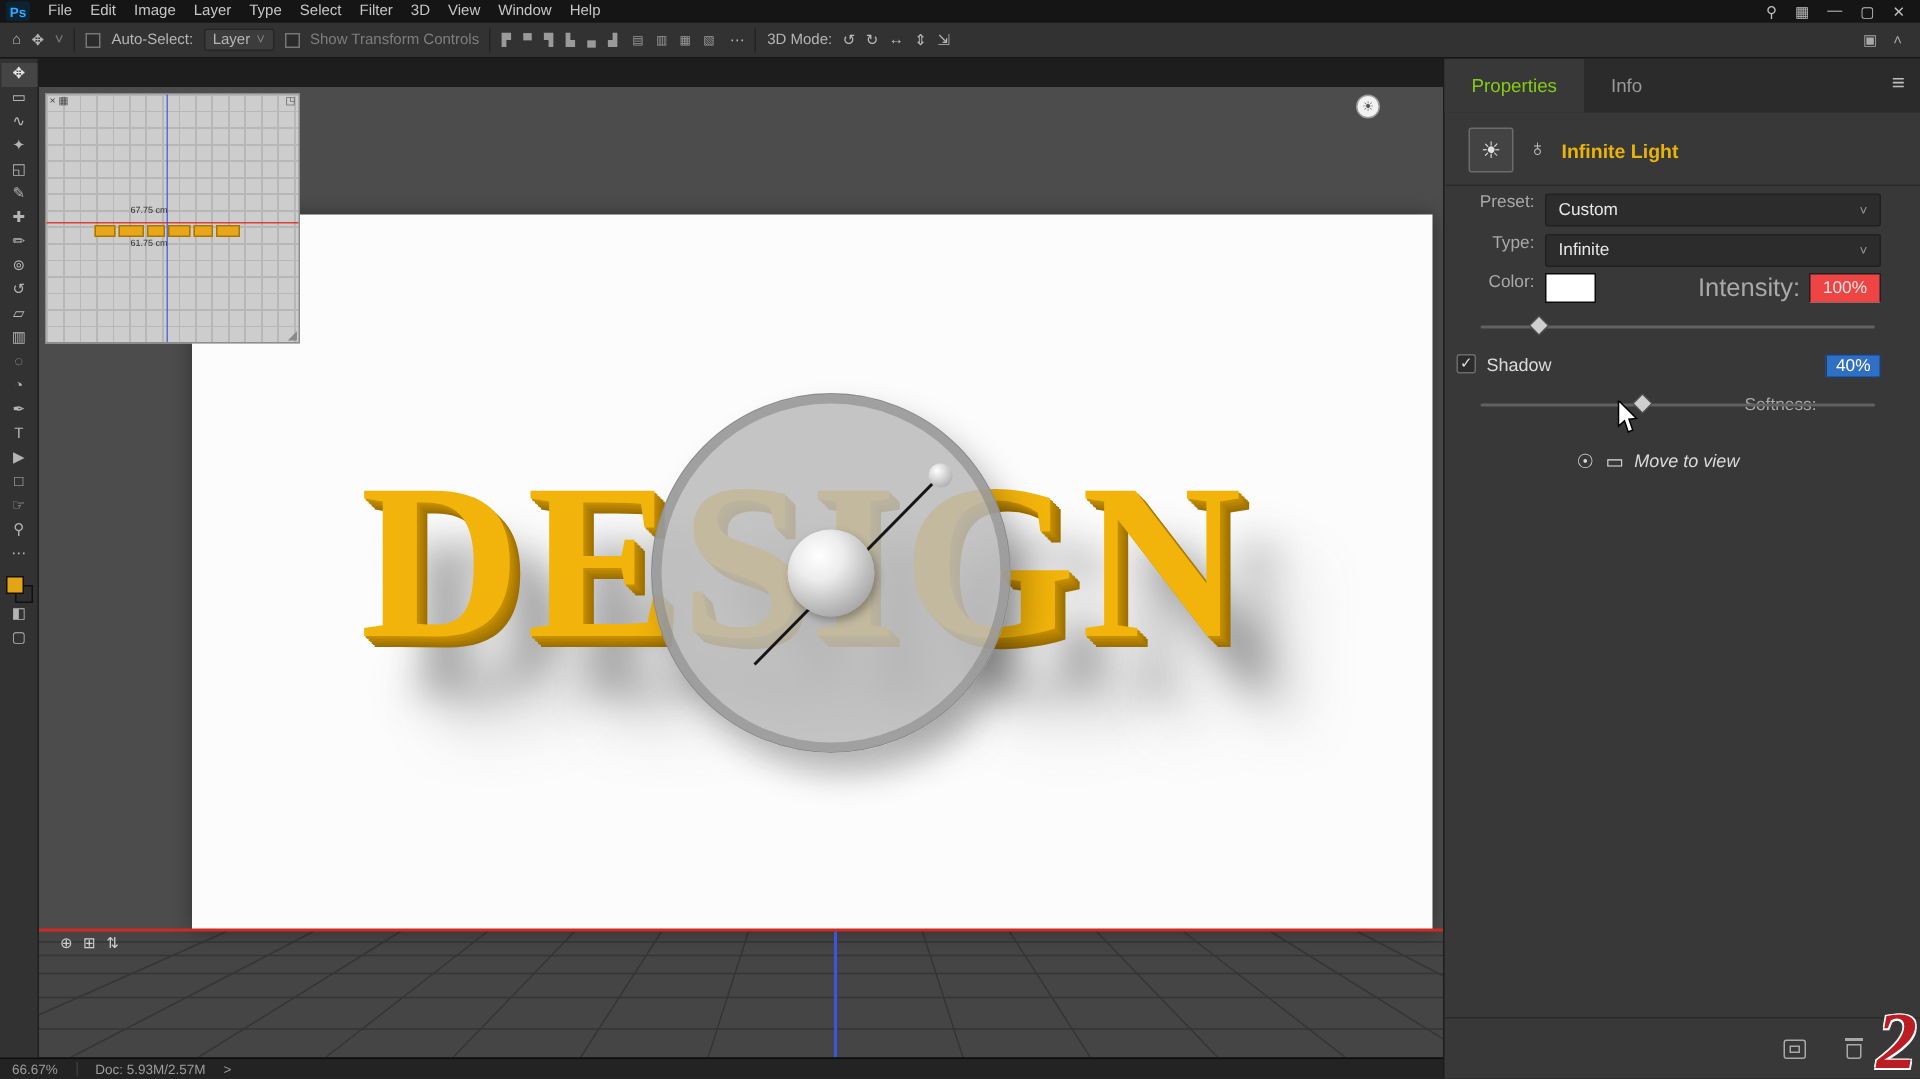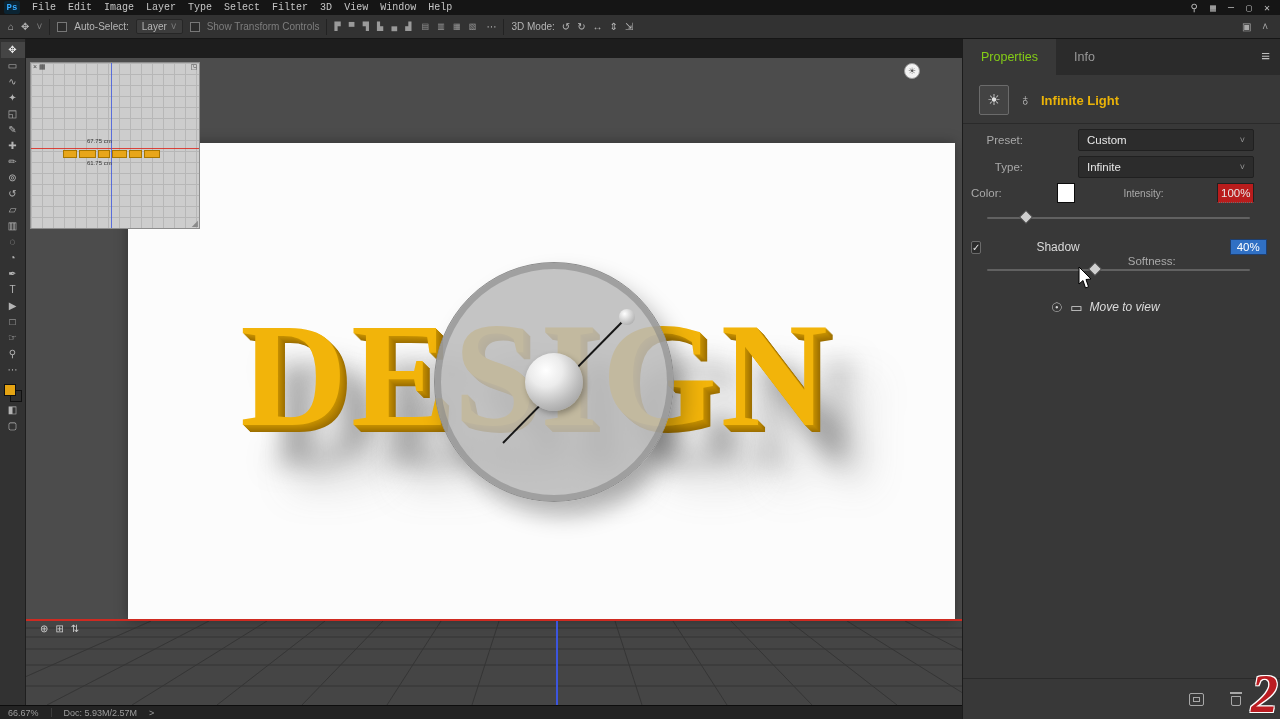--- a/index.html
+++ b/index.html
@@ -3,21 +3,21 @@
 <meta charset="utf-8">
 <style>
   * { margin:0; padding:0; box-sizing:border-box; }
   html,body { width:1280px; height:719px; overflow:hidden; background:#1d1d1d;
               font-family:"Liberation Sans", sans-serif; }
   #app { position:relative; width:1280px; height:719px; overflow:hidden; }
 
   
   .menubar { position:absolute; left:0; top:0; width:1280px; height:15px;
              background:#151515; display:flex; align-items:center;
-             font-size:10px; color:#c6c6c6; z-index:30;font-family:Liberation Mono, monospace; }
+             font-size:10px; color:#c6c6c6; z-index:30; }
   .ps-badge { width:16px; height:13px; margin:0 6px 0 4px; background:#0b2433;
               color:#34a9ff; font-weight:bold; font-size:9px; display:flex;
               align-items:center; justify-content:center; border-radius:2px; }
   .mi { padding:0 6px; cursor:default; }
   .win-controls { margin-left:auto; display:flex; align-items:center; gap:12px;
                   padding-right:10px; color:#bdbdbd; font-size:10px; }
 
   
   .optionsbar { position:absolute; left:0; top:15px; width:1280px; height:24px;
                 background:#323232; border-bottom:1px solid #161616;
@@ -126,30 +126,30 @@
   .panel-menu { position:absolute; right:10px; top:8px; font-size:15px; color:#bdbdbd; }
   .hdr-row { position:absolute; left:16px; top:46px; display:flex;
              align-items:center; gap:10px; }
   .icon-btn { width:30px; height:30px; background:#434343; border:1px solid #6b6b6b;
               display:flex; align-items:center; justify-content:center;
               color:#e2e2e2; font-size:15px; border-radius:2px; }
   .hdr-icon2 { color:#c2c2c2; font-size:16px; }
   .hdr-title { color:#eab308; font-size:13px;font-weight:bold; }
   .sep1 { position:absolute; left:0; top:84px; width:100%; height:1px; background:#2a2a2a; }
   .prow { position:absolute; left:8px; right:26px; height:22px;
-          display:flex; align-items:center;gap:48px; }
+          display:flex; align-items:flex-start; }
   .plabel { width:52px; text-align:right; margin-right:7px;
             color:#a9a9a9; font-size:11.5px; }
   .pdrop { flex:1; height:22px; background:#2c2c2c; border:1px solid #202020;
            border-radius:2px; display:flex; align-items:center; padding:0 8px;
            color:#e7e7e7; font-size:11.5px; }
   .pdrop .chev { margin-left:auto; color:#9a9a9a; font-size:9px; }
   .swatch-white { width:34px; height:20px; background:#ffffff; border:1px solid #0c0c0c; }
-  .intensity-label { margin-left:auto; color:#a9a9a9; font-size:10px; padding-right:6px; }
-  .value-box { width:68px; height:20px; background:#b91c1c; border:1px solid #202020;
+  .intensity-label { margin-left:auto; color:#a9a9a9; font-size:17px; padding-right:6px; }
+  .value-box { width:48px; height:20px; background:#ef4444; border:1px solid #202020;
                color:#e7e7e7; font-size:11.5px; display:flex; align-items:center;
                justify-content:center; border-bottom:1px dotted #6e6e6e; }
   .pslider { position:absolute; left:24px; right:30px; height:14px; }
   .ptrack { position:absolute; left:0; right:0; top:6px; height:2px;
             background:#616161; border-radius:1px; }
   .pthumb { position:absolute; top:1px; width:10px; height:10px; background:#cfcfcf;
             border:1px solid #4e4e4e; transform:rotate(45deg); border-radius:1px; }
   .checkbox { width:13px; height:13px; background:#2c2c2c; border:1px solid #6b6b6b;
               color:#e2e2e2; font-size:10px; line-height:11px; text-align:center;
               margin-right:7px; border-radius:2px; }

